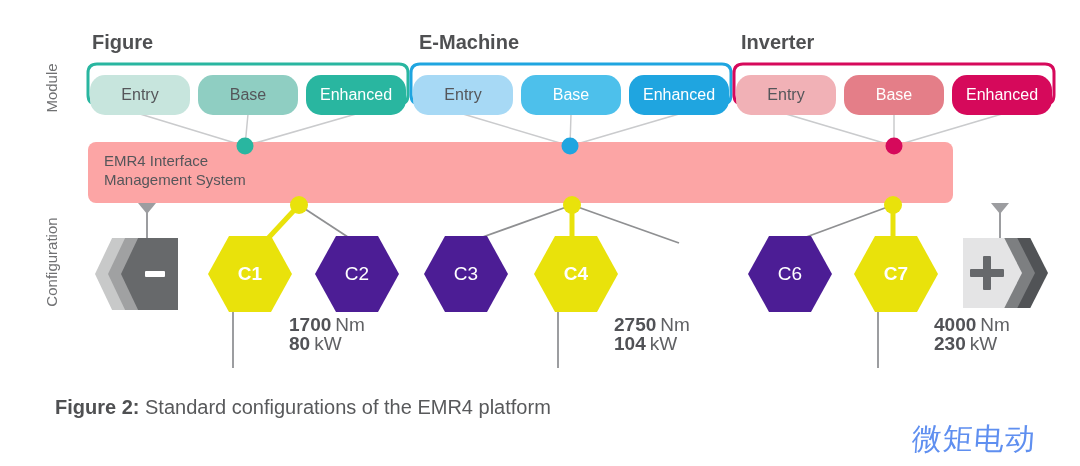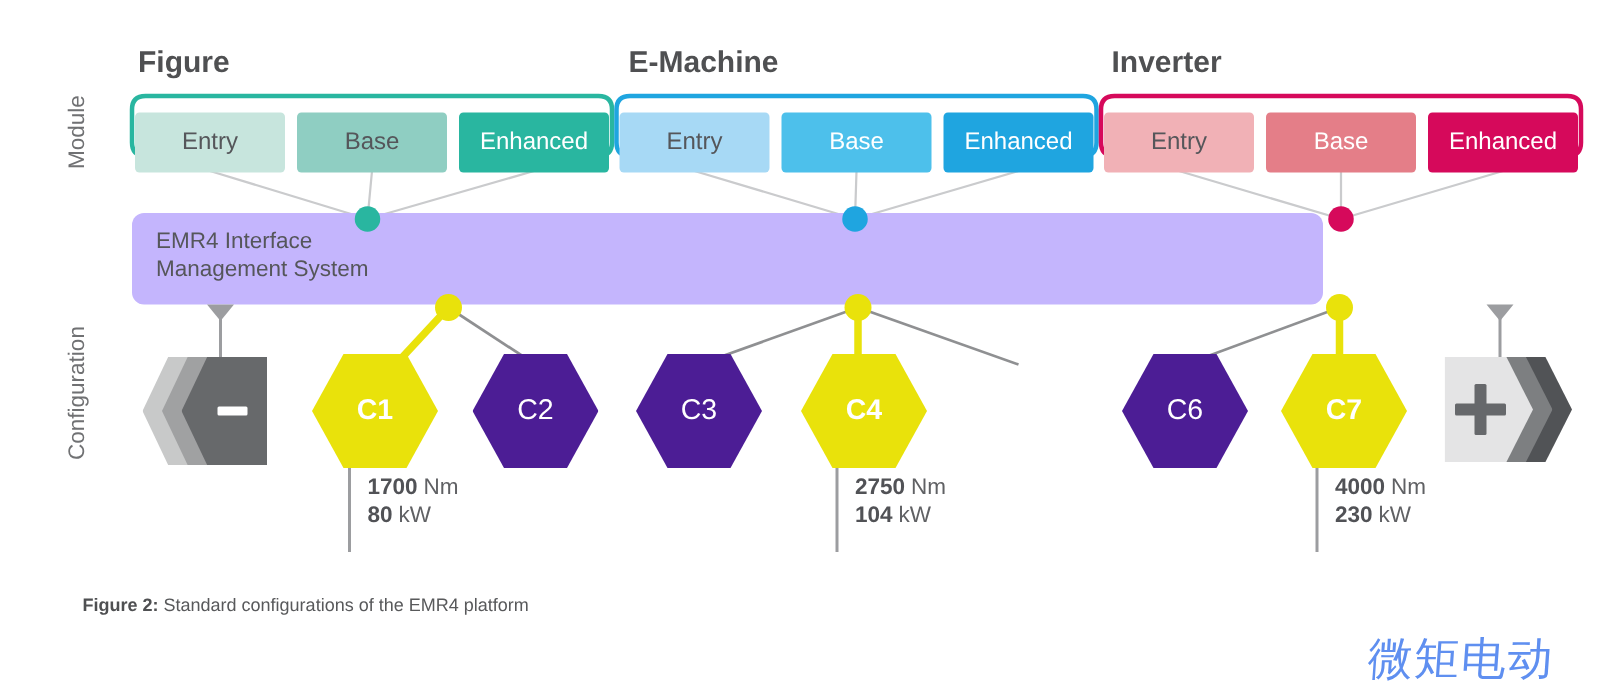--- a/index.html
+++ b/index.html
@@ -7,57 +7,57 @@
           font-family:"Liberation Sans","DejaVu Sans",sans-serif;}
   svg.layer{position:absolute;left:0;top:0;width:1080px;height:466px;}
   #lines-layer{z-index:1;}
   #dots-layer{z-index:3;pointer-events:none;}
 
   .axis-label{position:absolute;width:120px;height:18px;text-align:center;
     font-size:15px;color:#707173;transform:rotate(-90deg);z-index:2;}
 
   .group-header{position:absolute;top:31px;font-size:20px;font-weight:bold;color:#4F5052;z-index:2;}
 
-  .pill{position:absolute;top:75px;width:100px;height:40px;border-radius:3px;
+  .pill{position:absolute;top:75px;width:100px;height:40px;border-radius:15px;
     display:flex;align-items:center;justify-content:center;font-size:16px;z-index:2;}
   .pill-r0{background:#C7E5DD;color:#55565A;}
   .pill-r1{background:#8FCEC2;color:#55565A;}
   .pill-r2{background:#29B6A0;color:#ffffff;}
   .pill-b0{background:#A7D9F5;color:#55565A;}
   .pill-b1{background:#4DC0EB;color:#ffffff;}
   .pill-b2{background:#1FA5E0;color:#ffffff;}
   .pill-p0{background:#F1B1B6;color:#55565A;}
   .pill-p1{background:#E47E88;color:#ffffff;}
   .pill-p2{background:#D6095B;color:#ffffff;}
 
-  .ims-bar{position:absolute;left:88px;top:142px;width:794px;height:61px;background:#c4b5fd;
+  .ims-bar{position:absolute;left:88px;top:142px;width:865px;height:61px;background:#fca5a5;
     border-radius:8px;z-index:2;}
   .ims-text{position:absolute;left:16px;top:9px;font-size:15px;line-height:19px;color:#55565A;}
 
   .hex{position:absolute;top:236px;width:84px;height:76px;z-index:2;
     clip-path:polygon(0% 50%,25% 0%,75% 0%,100% 50%,75% 100%,25% 100%);
     display:flex;align-items:center;justify-content:center;font-size:19px;color:#fff;}
   .hex-gray{background:#4c1d95;font-weight:400;}
   .hex-yellow{background:#E9E20B;font-weight:bold;}
 
   .tagL{position:absolute;top:238px;width:57px;height:72px;z-index:2;
     clip-path:polygon(0% 50%,30% 0%,100% 0%,100% 100%,30% 100%);}
   .tagR{position:absolute;top:238px;width:59px;height:70px;z-index:2;
     clip-path:polygon(0% 0%,70% 0%,100% 50%,70% 100%,0% 100%);}
   .minus-bar{width:20px;height:6px;background:#ffffff;border-radius:1px;}
   .plus-wrap{position:relative;width:34px;height:34px;}
   .plus-wrap .ph{position:absolute;left:0;top:13px;width:34px;height:8px;background:#66686B;border-radius:1px;}
   .plus-wrap .pv{position:absolute;left:13px;top:0;width:8px;height:34px;background:#66686B;border-radius:1px;}
   .stack-front{display:flex;align-items:center;justify-content:center;}
 
-  .spec{position:absolute;top:315px;width:110px;font-size:15px;line-height:19px;color:#606164;z-index:2;}
+  .spec{position:absolute;top:315px;width:110px;font-size:19px;line-height:19px;color:#606164;z-index:2;margin-left:44px;}
   .spec b{color:#515256;}
   .spec .unit{margin-left:4px;}
 
-  .caption{position:absolute;left:55px;top:396px;font-size:12px;color:#58595B;z-index:2;}
+  .caption{position:absolute;left:55px;top:396px;font-size:20px;color:#58595B;z-index:2;}
   .caption b{color:#4F5052;}
 
   .watermark{position:absolute;left:912px;top:419px;width:160px;font-size:30px;color:#5F8FF0;
     z-index:2;letter-spacing:1px;transform:skewX(-4deg);}
 </style>
 </head>
 <body>
 
 <div id="canvas">
 

